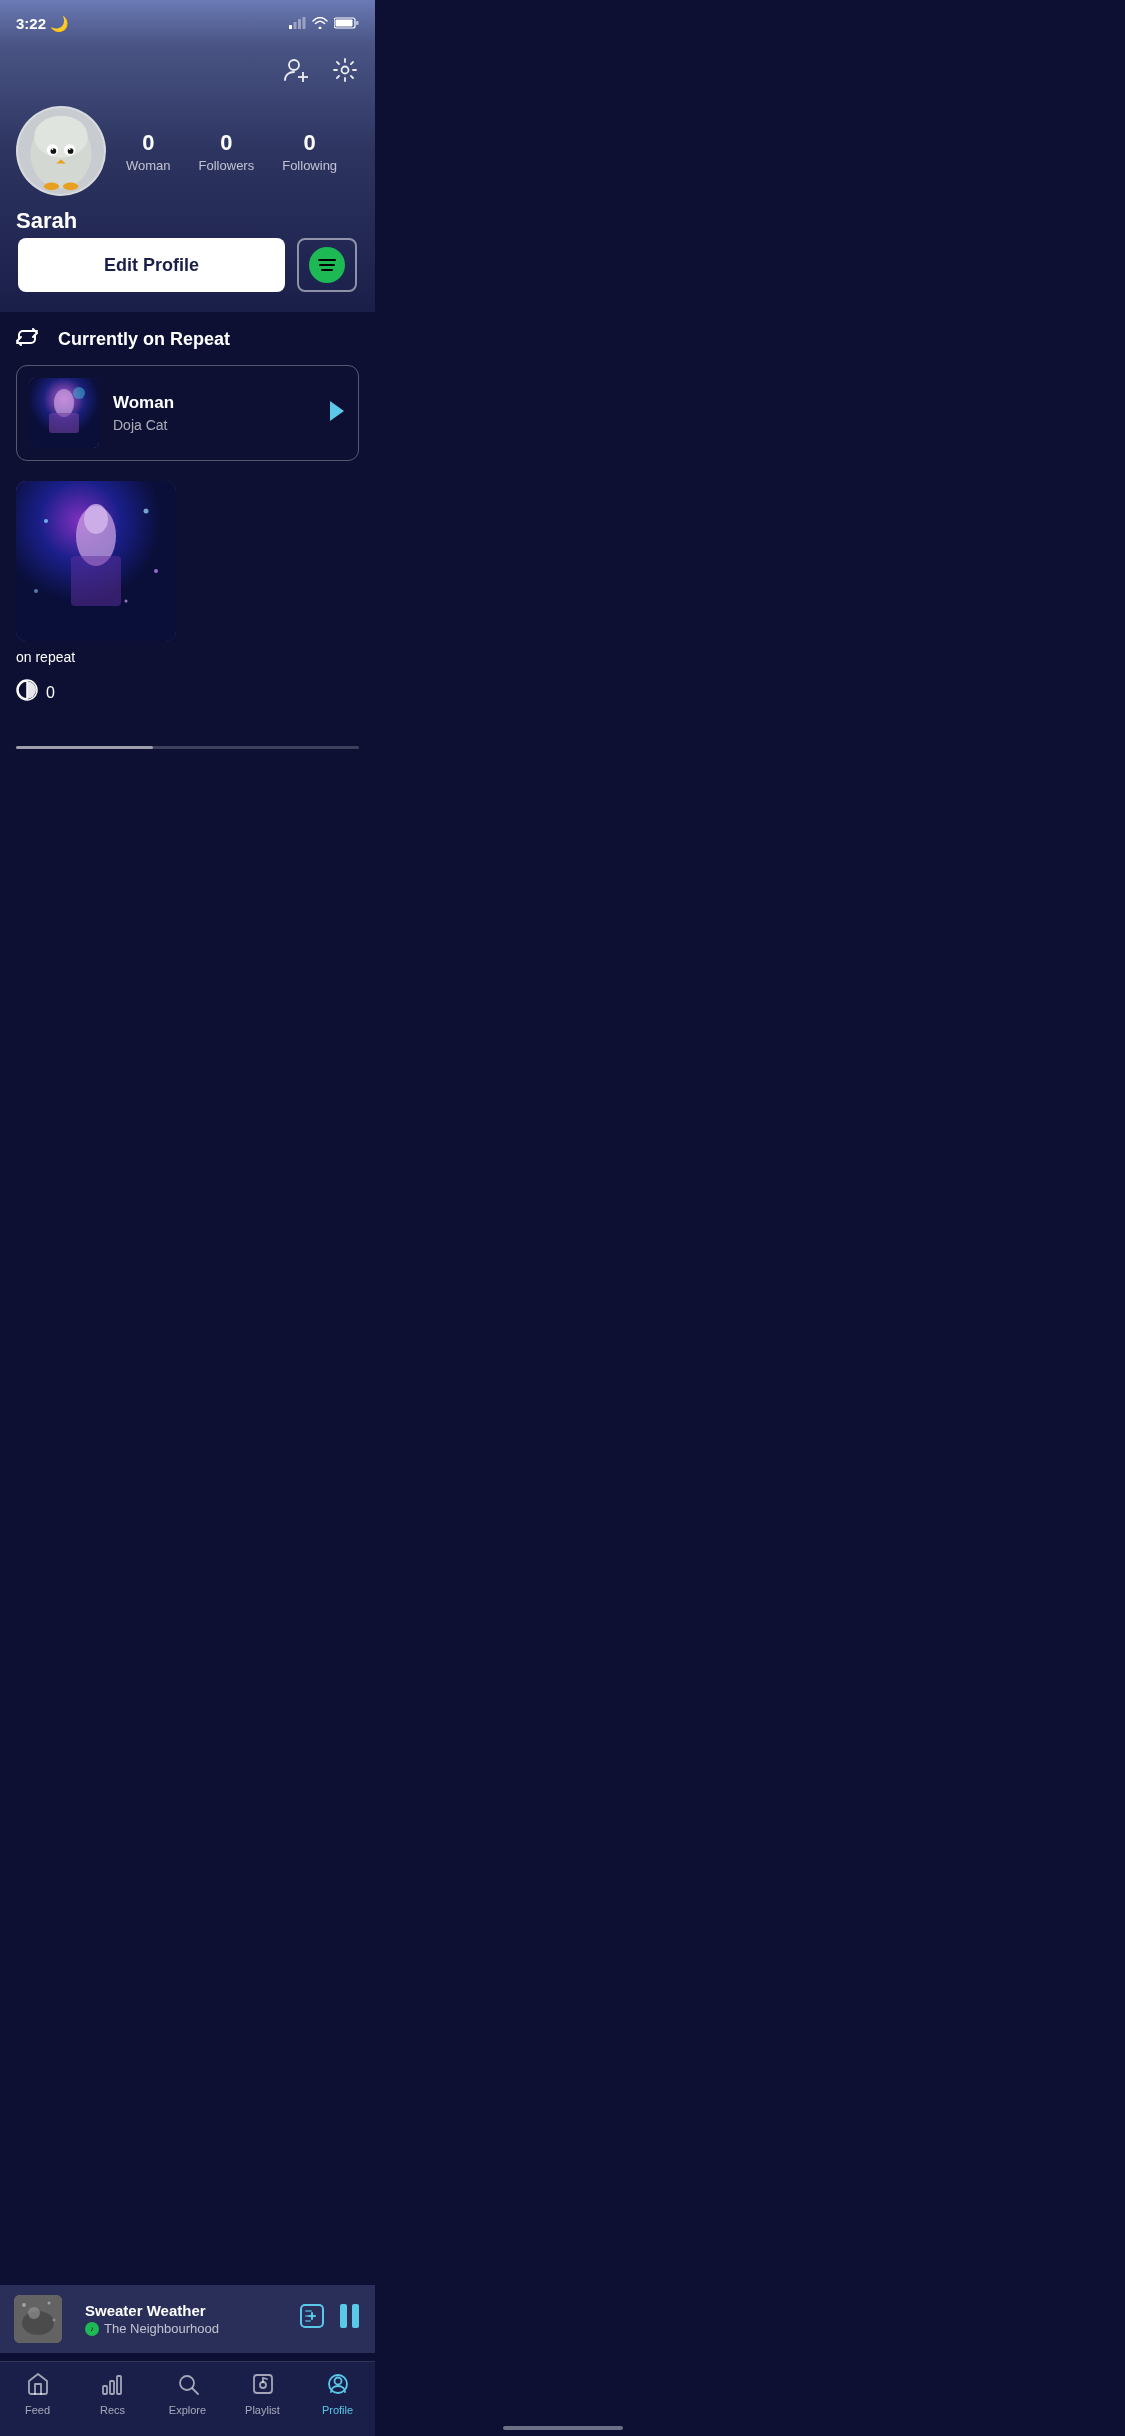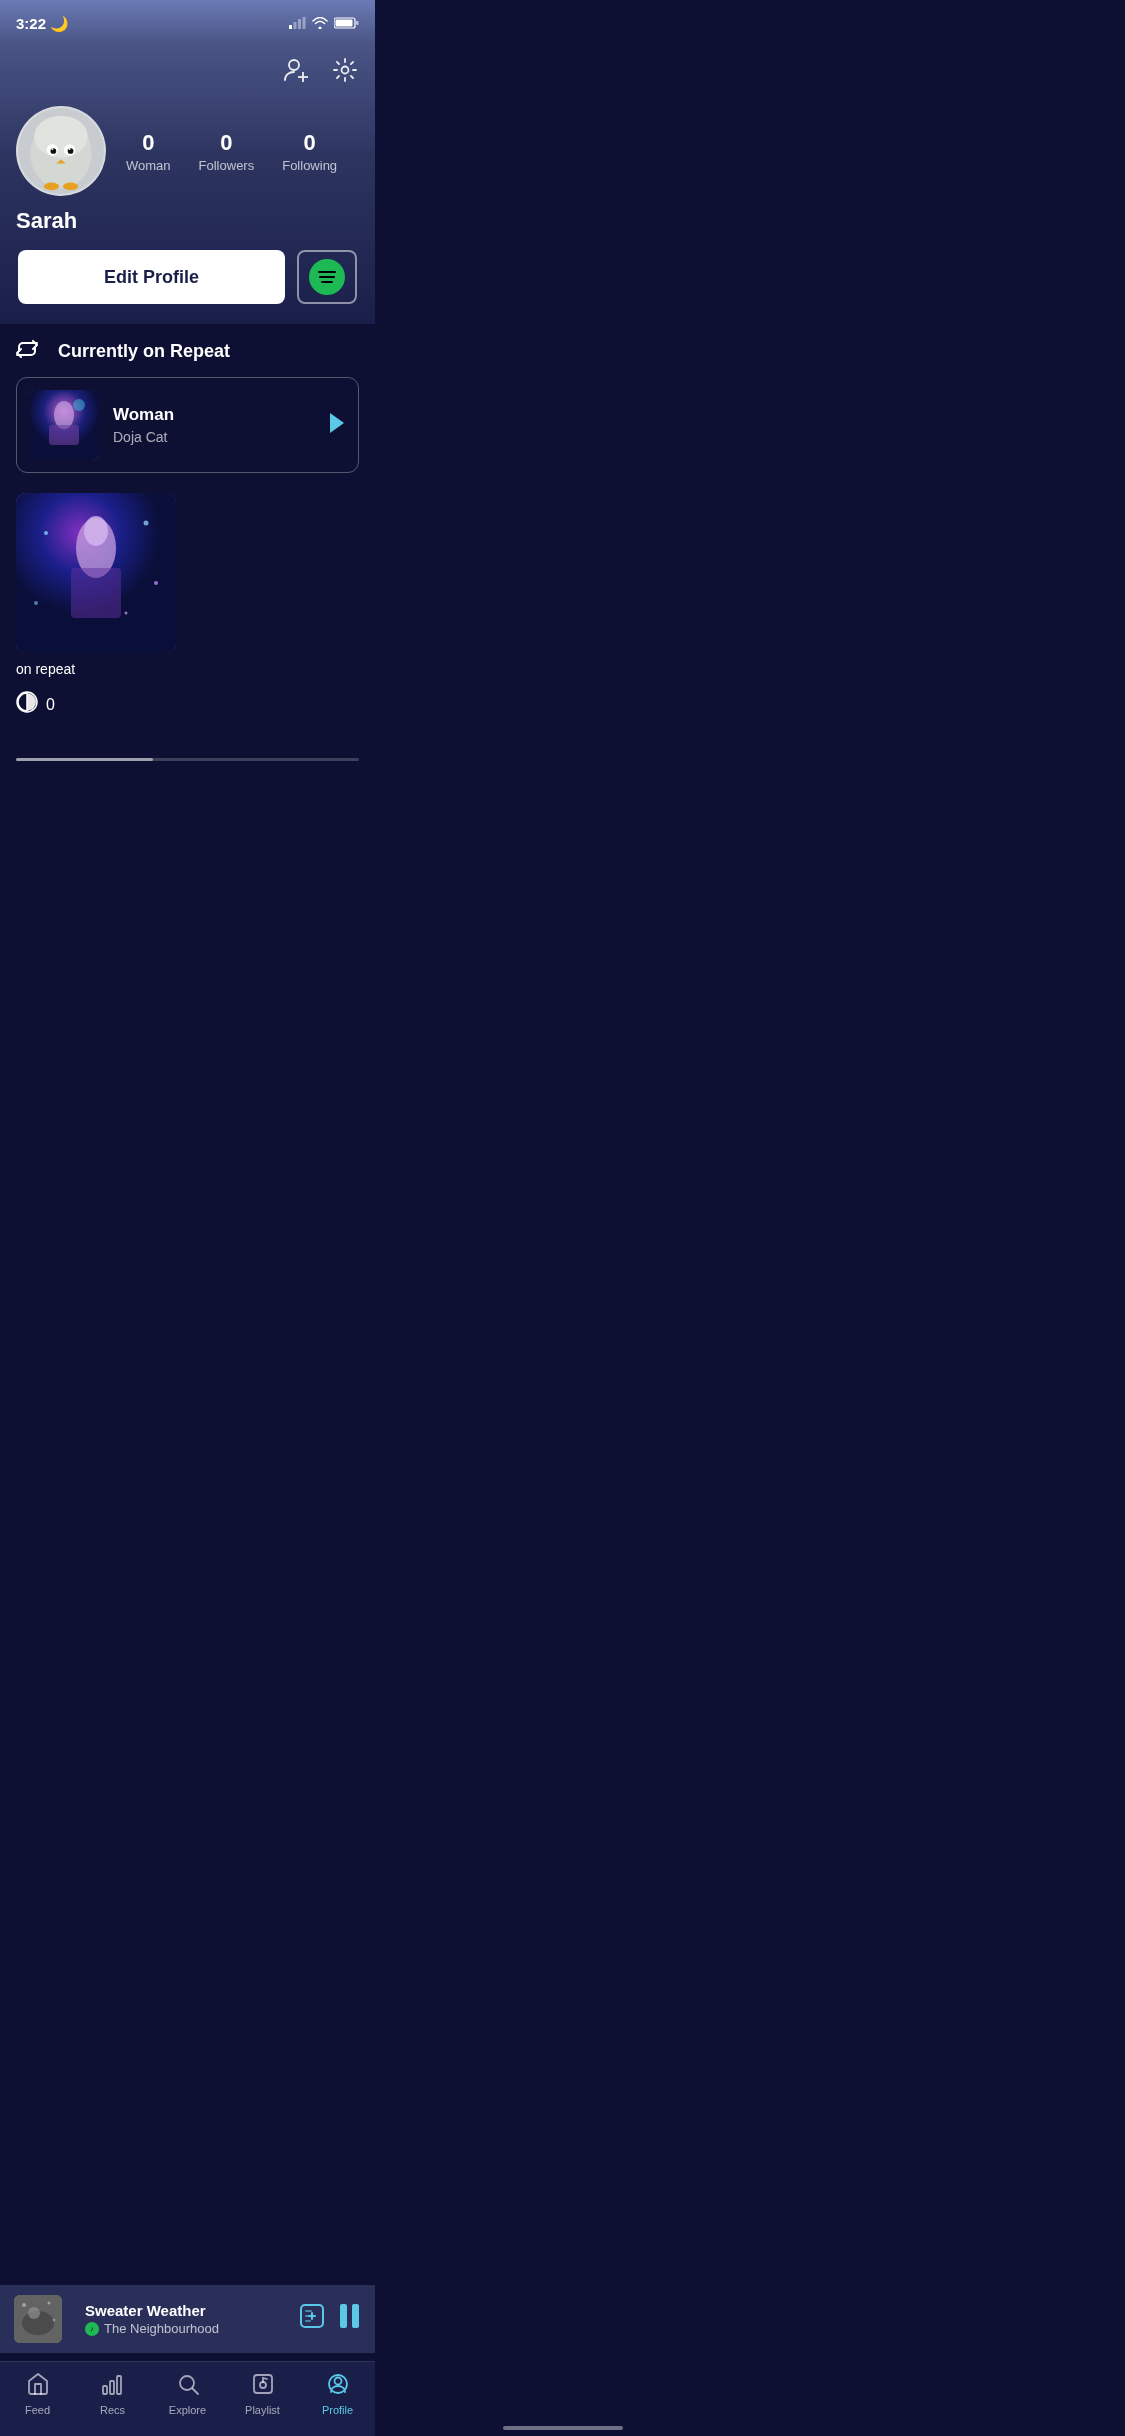--- a/index.html
+++ b/index.html
@@ -98,21 +98,21 @@
       font-size: 22px;
       font-weight: 700;
       color: white;
       margin-top: 12px;
     }
 
     
     .edit-profile-row {
       display: flex;
       gap: 12px;
-      margin-top: 16px;
+      margin-top: 4px;
       padding: 0 2px;
     }
     .edit-profile-btn {
       flex: 1;
       background: white;
       color: #1a1f4a;
       border: none;
       border-radius: 8px;
       padding: 14px;
       font-size: 18px;

